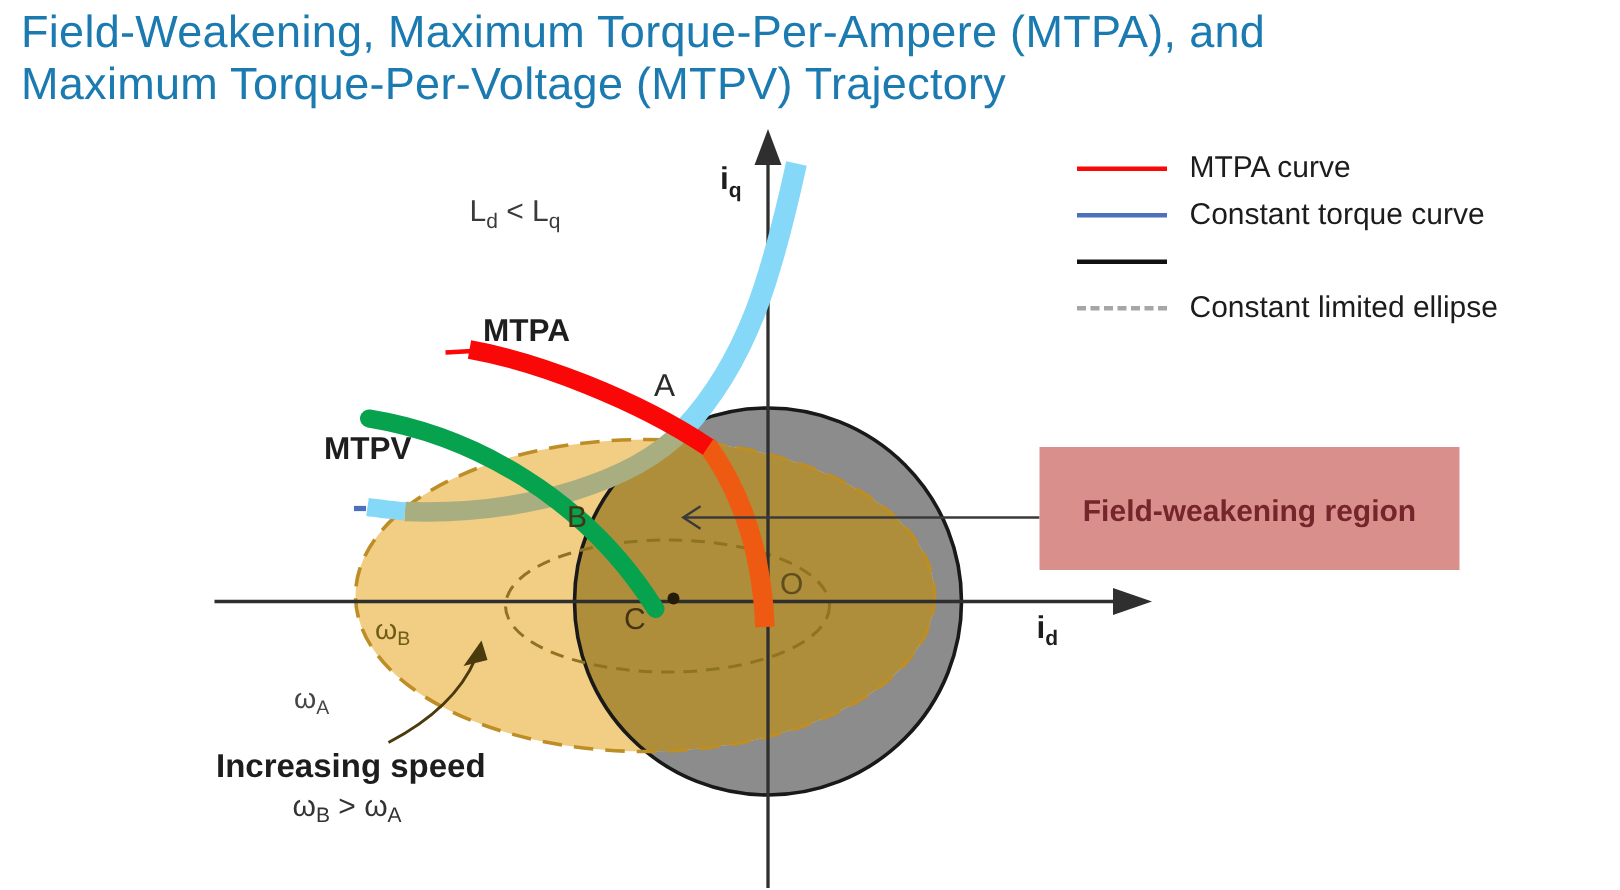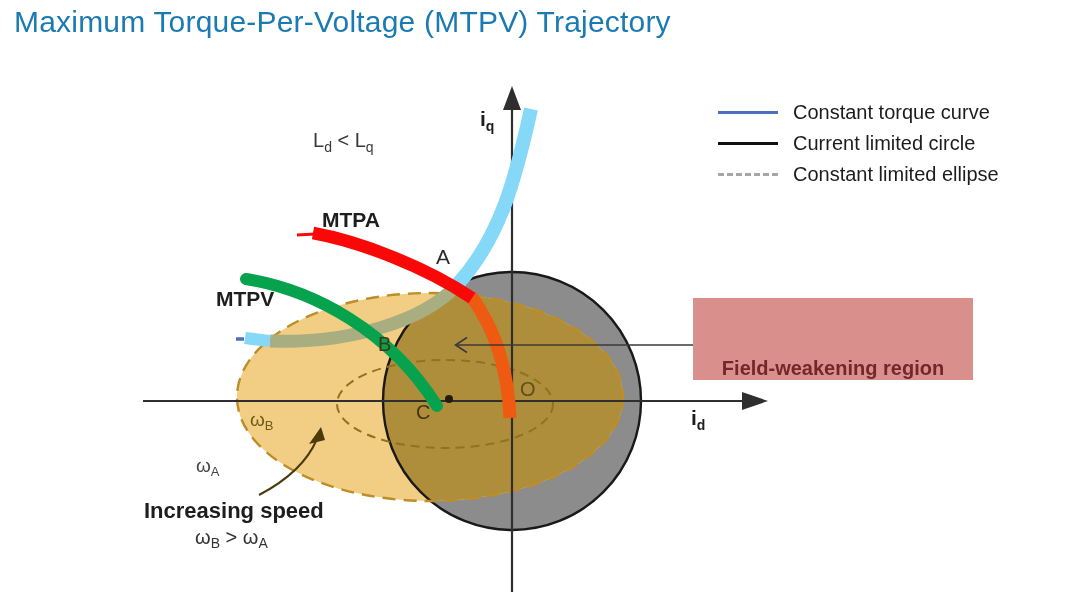--- a/index.html
+++ b/index.html
@@ -18,21 +18,21 @@
   .sw{width:60px;flex:0 0 60px;}
   .sw-solid{height:3.5px;}
   .sw-red{background:#fa0707;}
   .sw-green{background:#07a24d;}
   .sw-blue{background:#4d70bd;}
   .sw-black{background:#111111;}
   .sw-dashed{height:0;border-top:3.5px dashed #a6a6a6;}
   .legend-label{margin-left:15px;font-size:20px;color:#1c1c1c;white-space:nowrap;}
   .fw-box{
     position:absolute;left:693px;top:298px;width:280px;height:82px;
-    background:#d9908d;display:flex;align-items:flex-end;justify-content:center;
+    background:#d9908d;display:flex;align-items:center;justify-content:center;
     padding-top:4px;box-sizing:border-box;
   }
   .fw-box span{font-size:20px;font-weight:bold;color:#74262a;}
   text{font-family:"Liberation Sans","DejaVu Sans",sans-serif;}
 </style>
 </head>
 <body>
 
 <div class="stage">
 
@@ -102,31 +102,35 @@
 
       <text x="196" y="472" font-size="19" fill="#454545"><tspan>ω</tspan><tspan dy="4" font-size="13">A</tspan></text>
 
       <text x="144" y="518" font-size="22" font-weight="bold" fill="#1d1d1d">Increasing speed</text>
 
       <text x="195" y="544" font-size="20" fill="#333333"><tspan>ω</tspan><tspan dy="4" font-size="14">B</tspan><tspan dy="-4" font-size="20"> &gt; ω</tspan><tspan dy="4" font-size="14">A</tspan></text>
     </g>
   </svg>
 
   <div class="title">
+    <div>Field-Weakening, Maximum Torque-Per-Ampere (MTPA), and</div>
     <div>Maximum Torque-Per-Voltage (MTPV) Trajectory</div>
   </div>
 
   <div class="legend">
+    <div class="legend-row">
+      <span class="sw sw-solid sw-red"></span>
+      <span class="legend-label">MTPA curve</span>
+    </div>
     <div class="legend-row">
       <span class="sw sw-solid sw-blue"></span>
       <span class="legend-label">Constant torque curve</span>
     </div>
     <div class="legend-row">
       <span class="sw sw-solid sw-black"></span>
-      <span class="legend-label">Current limited circle</span>
     </div>
     <div class="legend-row">
       <span class="sw sw-dashed"></span>
       <span class="legend-label">Constant limited ellipse</span>
     </div>
   </div>
 
   <div class="fw-box">
     <span>Field-weakening region</span>
   </div>

